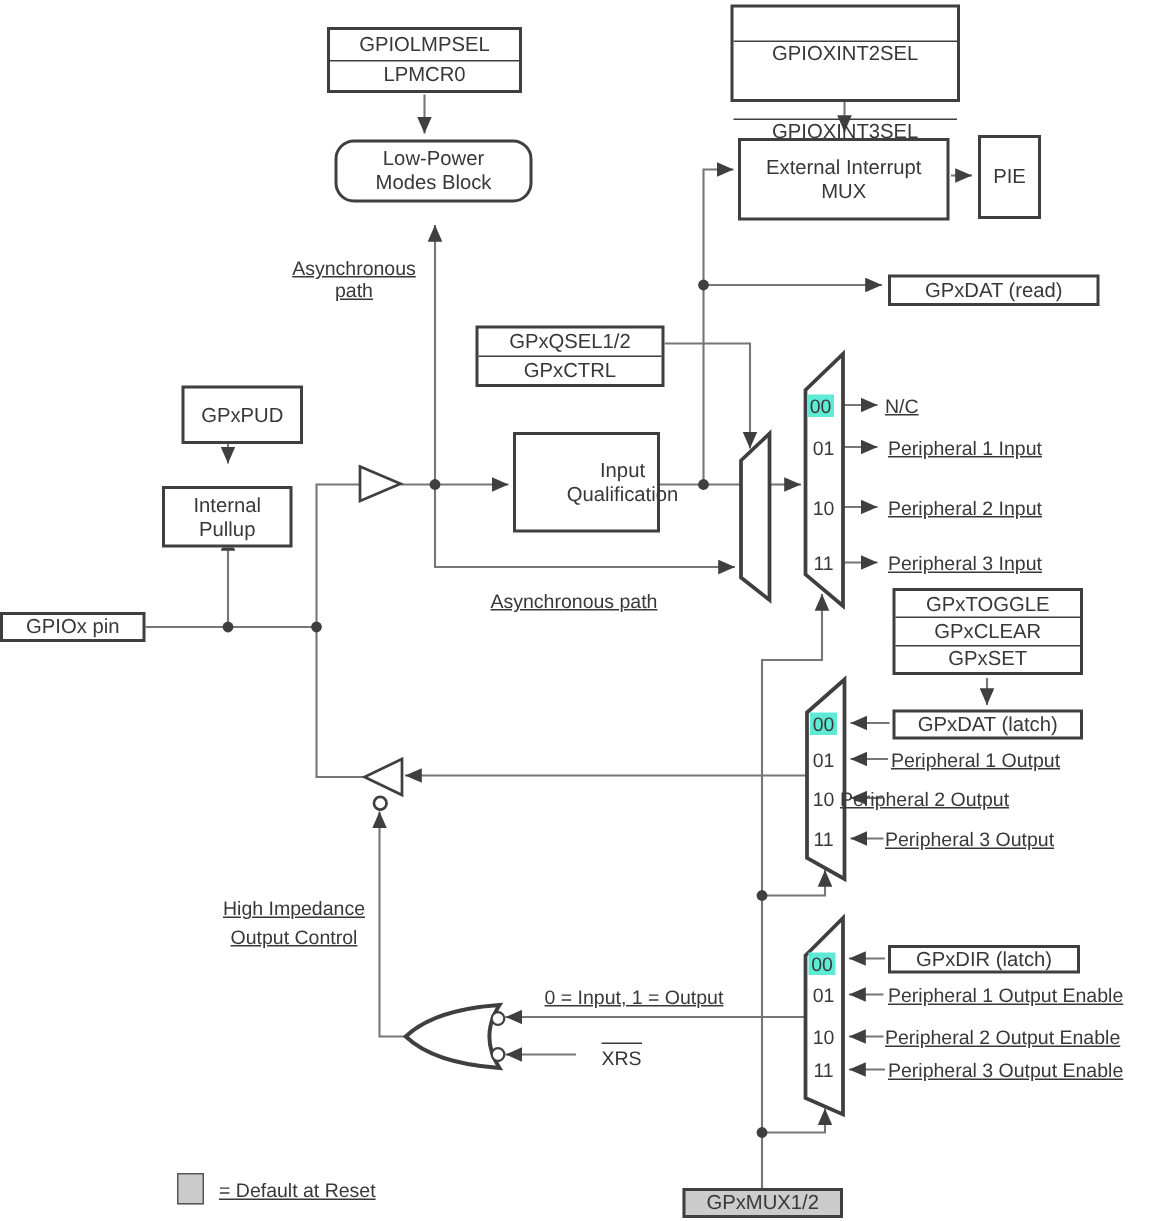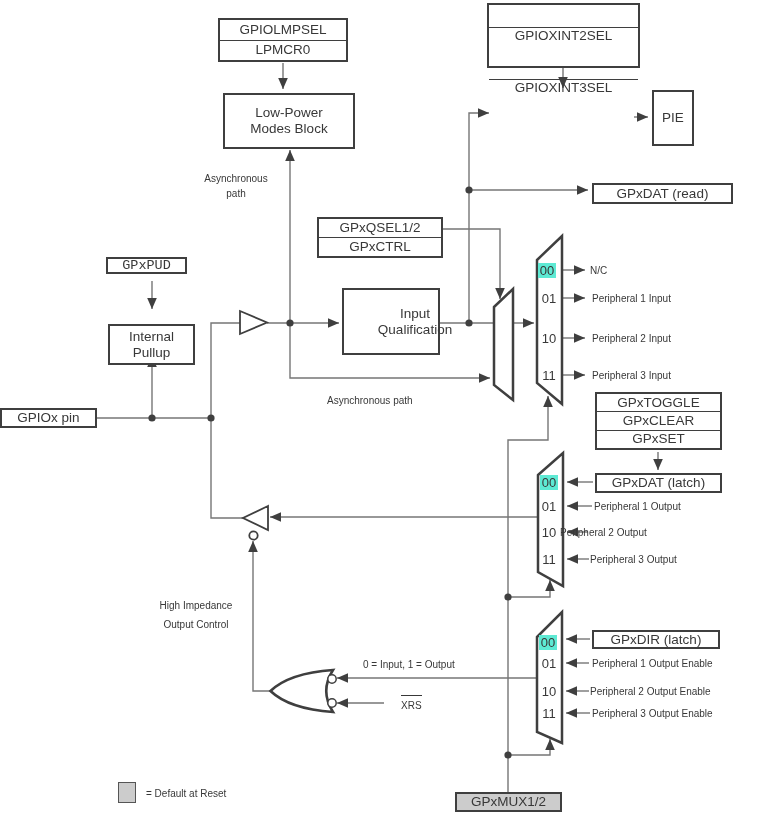--- a/index.html
+++ b/index.html
@@ -5,21 +5,21 @@
   html,body{margin:0;padding:0;background:#ffffff;}
   #stage{position:relative;width:771px;height:814px;background:#ffffff;
          font-family:"Liberation Sans", sans-serif;color:#383838;overflow:hidden;}
   #wires{position:absolute;left:0;top:0;width:771px;height:814px;}
   .box{position:absolute;box-sizing:border-box;border:2.5px solid #3f3f3f;background:#ffffff;
        display:flex;flex-direction:column;align-items:center;justify-content:center;
        font-size:13.5px;line-height:16px;text-align:center;white-space:nowrap;}
   .rows{padding:0;}
   .rows .row{width:100%;flex:1;display:flex;align-items:center;justify-content:center;font-size:13.5px;}
   .rows .row + .row{border-top:1.5px solid #3f3f3f;}
-  .lbl{position:absolute;font-size:10px;line-height:15px;white-space:nowrap;}
+  .lbl{position:absolute;font-size:13px;line-height:15px;white-space:nowrap;text-decoration:underline;}
   .sel{position:absolute;width:18px;height:15px;font-size:13px;line-height:15px;text-align:center;}
   .sel.def{background:#5eead4;}
   .gray{background:#cccccc;}
   .ctr{text-align:center;}
   .ovl{display:inline-block;border-top:1.5px solid #383838;padding-top:2px;text-align:center;}
 </style>
 </head>
 <body>
 
 <div id="stage">
@@ -92,51 +92,55 @@
       <circle cx="508" cy="597" r="3.6"></circle>
       <circle cx="508" cy="755" r="3.6"></circle>
     </g>
   </svg>
 
   <div class="box rows" style="left:218px;top:18px;width:130px;height:44px;">
     <div class="row">GPIOLMPSEL</div>
     <div class="row">LPMCR0</div>
   </div>
 
-  <div class="box" style="left:223px;top:93px;width:132px;height:56px;">
+  <div class="box" style="left:223px;top:93px;width:132px;height:42px;border-radius:13px;">
     <div>Low-Power</div>
     <div>Modes Block</div>
   </div>
 
   <div class="box rows" style="left:487px;top:3px;width:153px;height:65px;gap:35px;">
     <div class="row">GPIOXINT1SEL</div>
     <div class="row">GPIOXINT2SEL</div>
     <div class="row">GPIOXINT3SEL</div>
   </div>
 
+  <div class="box" style="left:492px;top:92px;width:141px;height:55px;">
+    <div>External Interrupt</div>
+    <div>MUX</div>
+  </div>
 
   <div class="box" style="left:652px;top:90px;width:42px;height:56px;">
     <div>PIE</div>
   </div>
 
   <div class="box" style="left:592px;top:183px;width:141px;height:21px;">
     <div>GPxDAT (read)</div>
   </div>
 
   <div class="box rows" style="left:317px;top:217px;width:126px;height:41px;">
     <div class="row">GPxQSEL1/2</div>
     <div class="row">GPxCTRL</div>
   </div>
 
   <div class="box" style="left:342px;top:288px;width:98px;height:67px;padding-left:48px;">
     <div>Input</div>
     <div>Qualification</div>
   </div>
 
-  <div class="box" style="left:106px;top:257px;width:81px;height:17px;font-family:Liberation Mono, monospace;">
+  <div class="box" style="left:121px;top:257px;width:81px;height:39px;">
     <div>GPxPUD</div>
   </div>
 
   <div class="box" style="left:108px;top:312px;width:87px;height:41px;margin-top:12px;">
     <div>Internal</div>
     <div>Pullup</div>
   </div>
 
   <div class="box" style="left:0px;top:408px;width:97px;height:20px;">
     <div>GPIOx pin</div>

